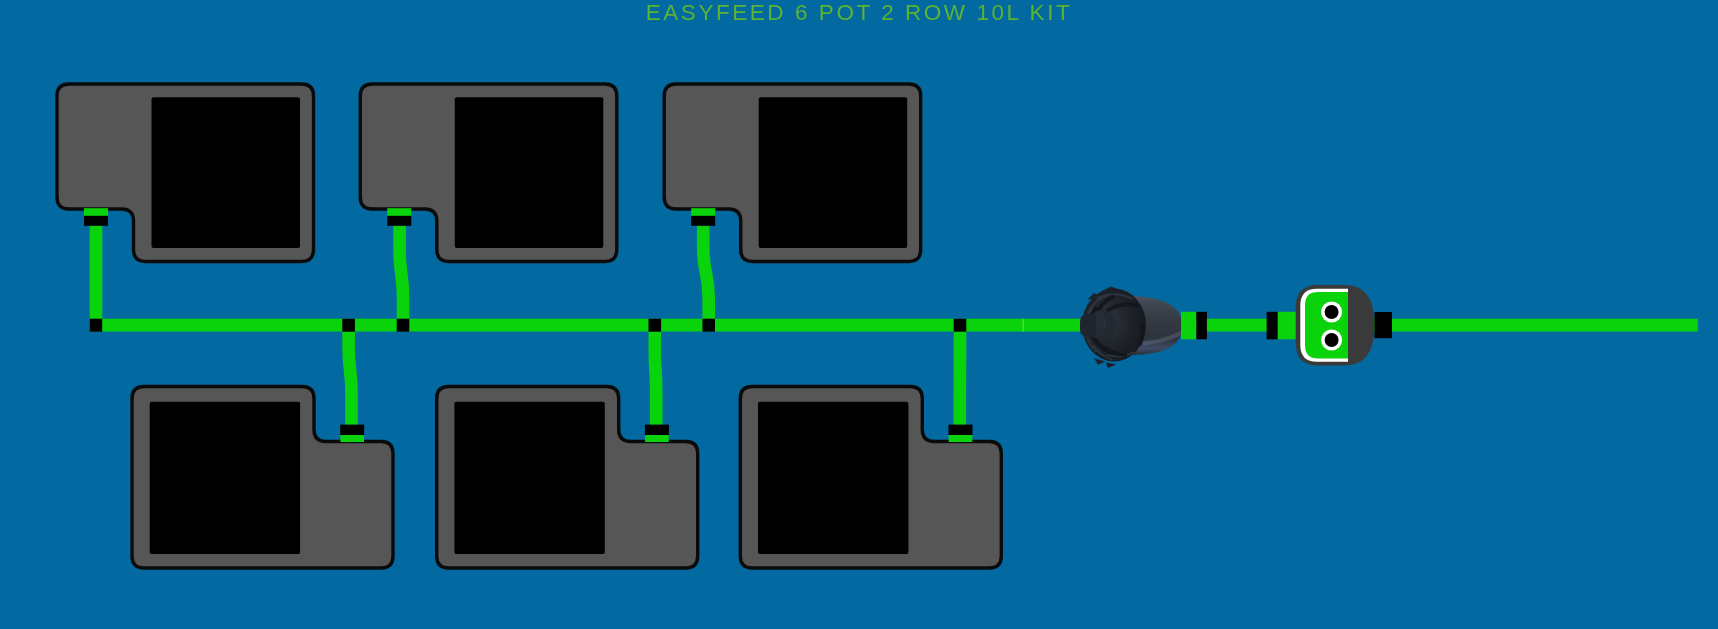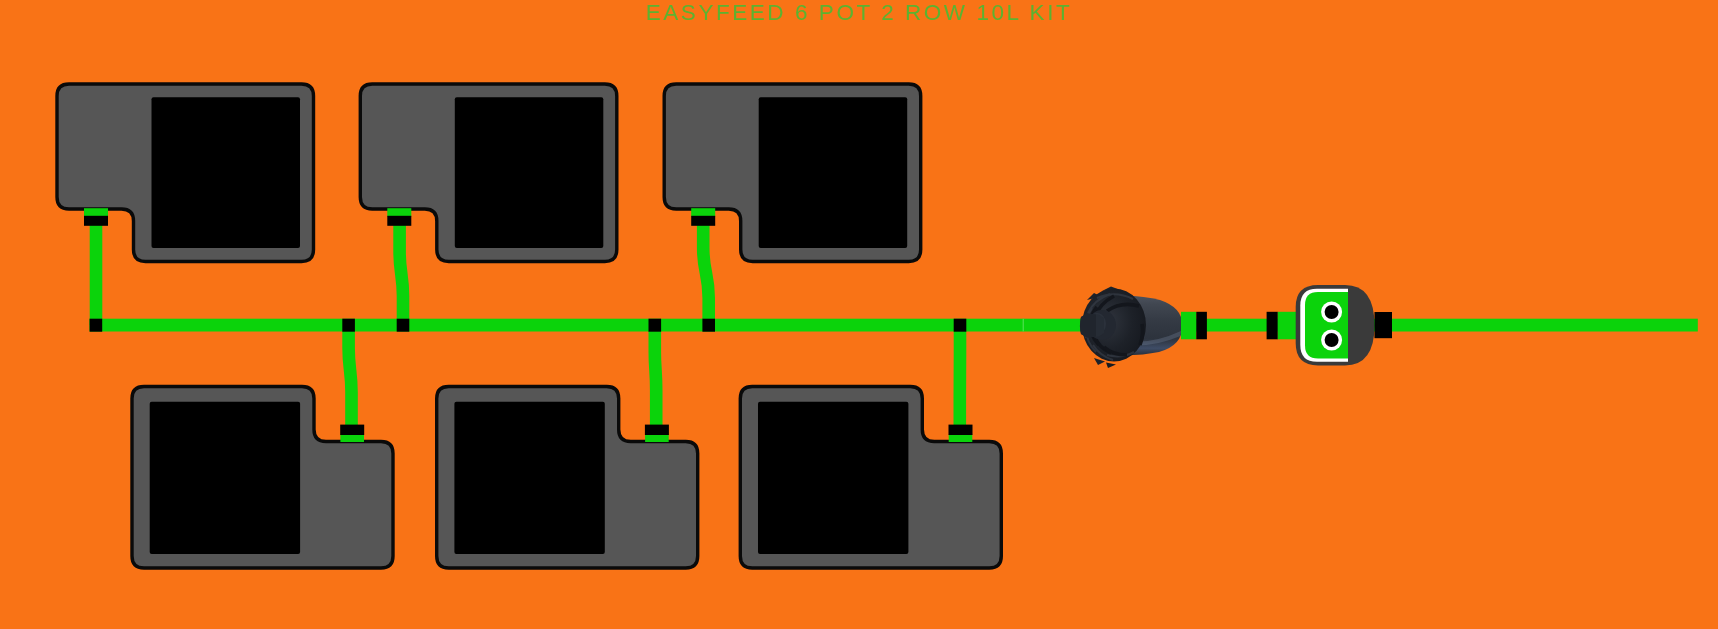--- a/index.html
+++ b/index.html
@@ -1,16 +1,16 @@
 <!DOCTYPE html>
 <html><head>
 <meta charset="utf-8">
 <style>
   html,body{margin:0;padding:0;background:#ffffff;}
-  #stage{position:relative;width:1718px;height:629px;background:#f97316;overflow:hidden;}
+  #stage{position:relative;width:1718px;height:629px;background:#0369a1;overflow:hidden;}
   svg{display:block;}
 </style>
 </head>
 <body>
 <div id="stage">
 <svg width="1718" height="629" viewBox="0 0 1718 629">
   <defs>
     <linearGradient id="bodyGrad" x1="0" y1="0" x2="0" y2="1">
       <stop offset="0" stop-color="#4d535e"></stop>
       <stop offset="0.14" stop-color="#414751"></stop>

